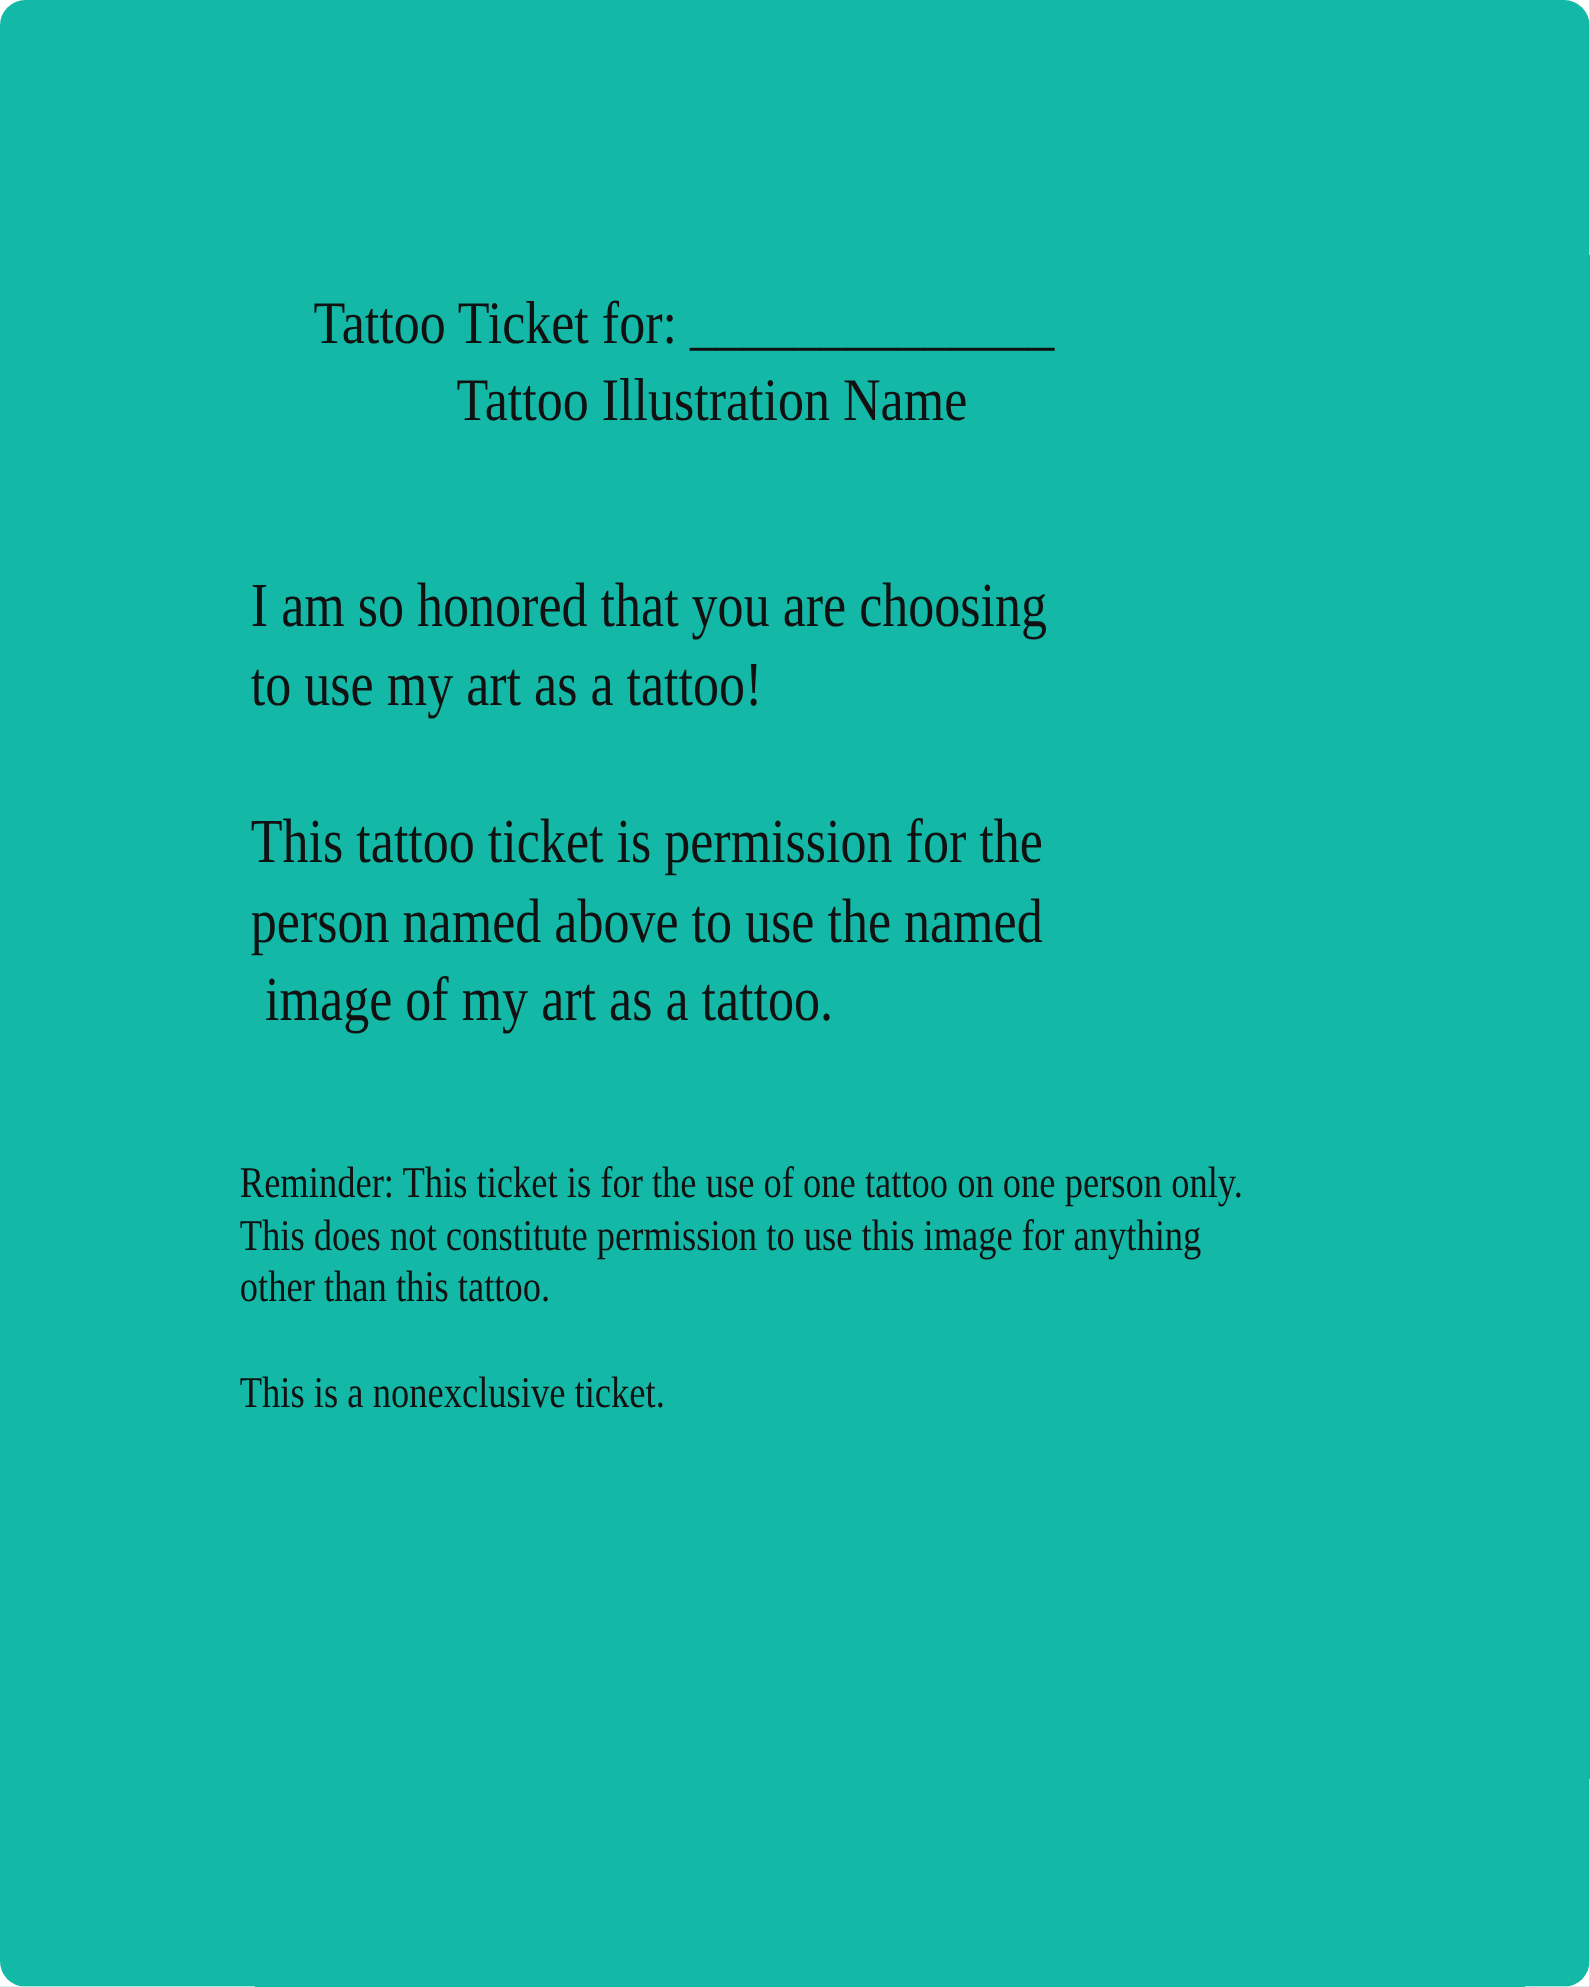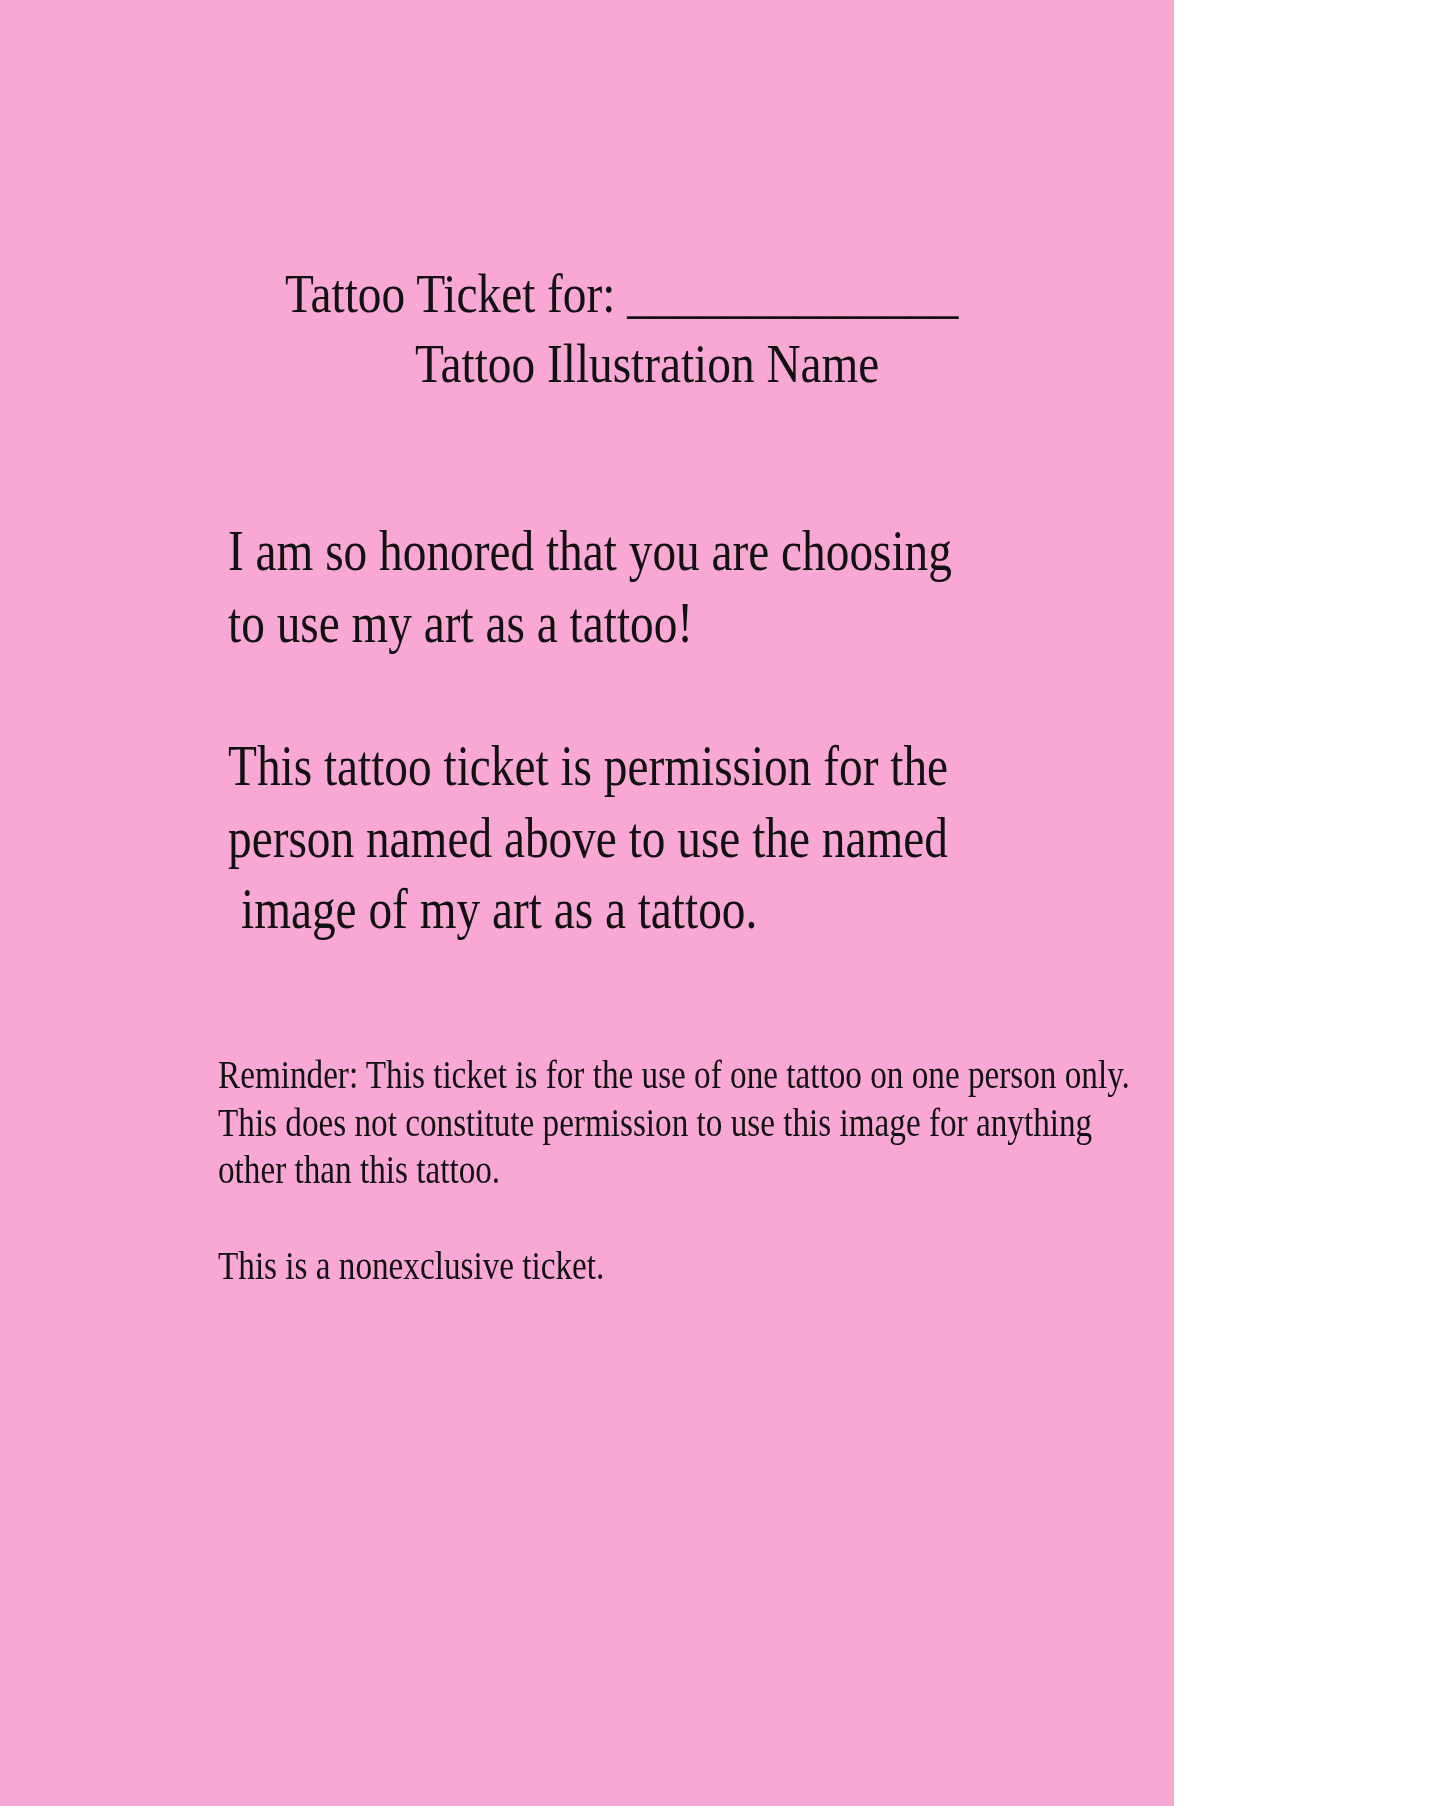--- a/index.html
+++ b/index.html
@@ -11,23 +11,24 @@
       width: 1445px;
       height: 1806px;
       position: relative;
       overflow: hidden;
       color: #111111;
       font-family: "Liberation Serif", "DejaVu Serif", serif;
     }
     .page {
       position: absolute;
       left: 0; top: 0;
-      width: 1174px;
+      width: 1445px;
       height: 1806px;
-      background: #f9a8d4;
+      background: #14b8a6;
+      border-radius: 23px;
     }
     .line {
       position: absolute;
       white-space: pre;
       line-height: 1;
       transform-origin: left bottom;
     }
     
     .title-line {
       font-size: 55px;

